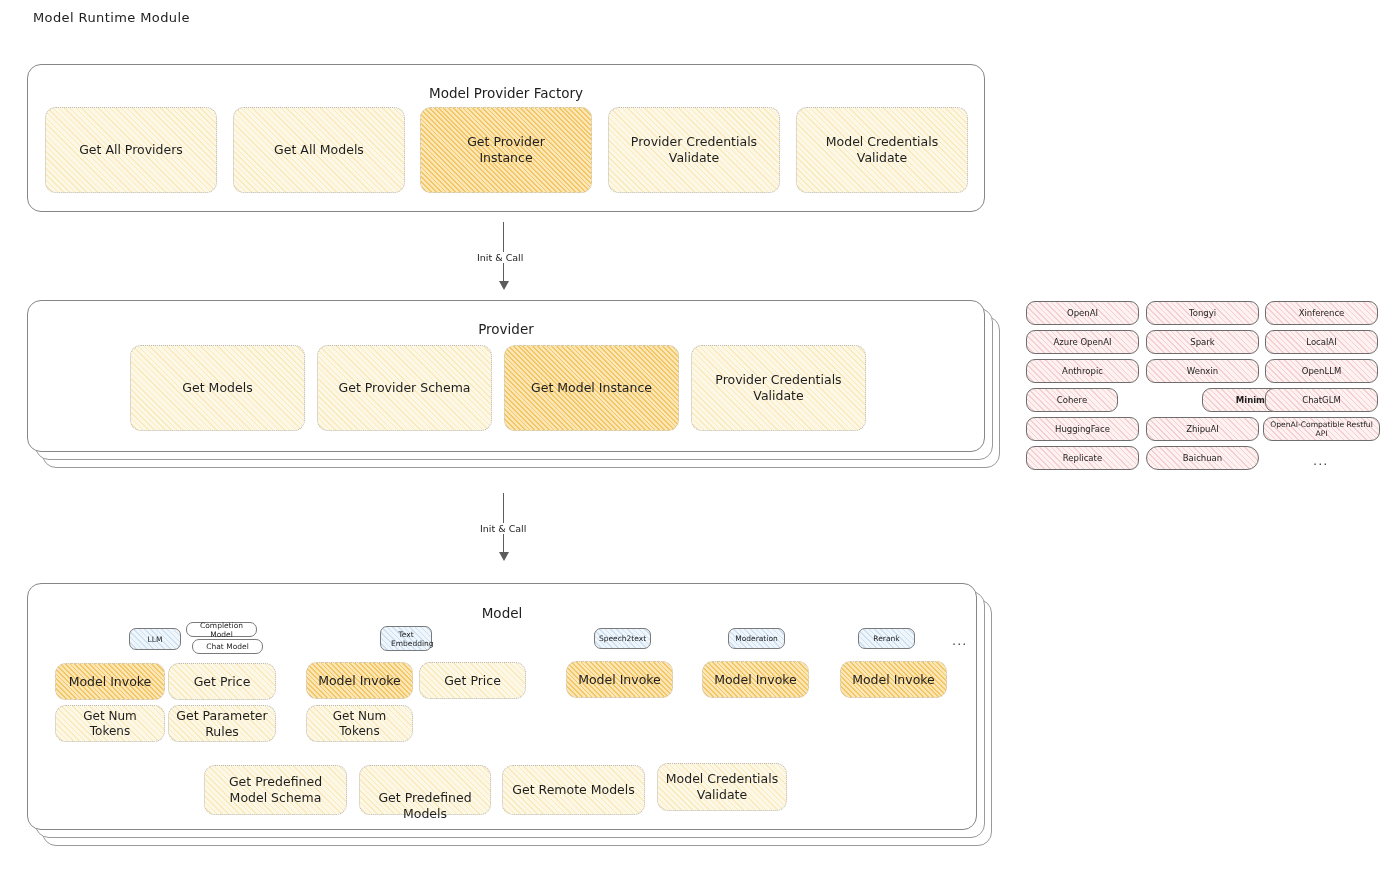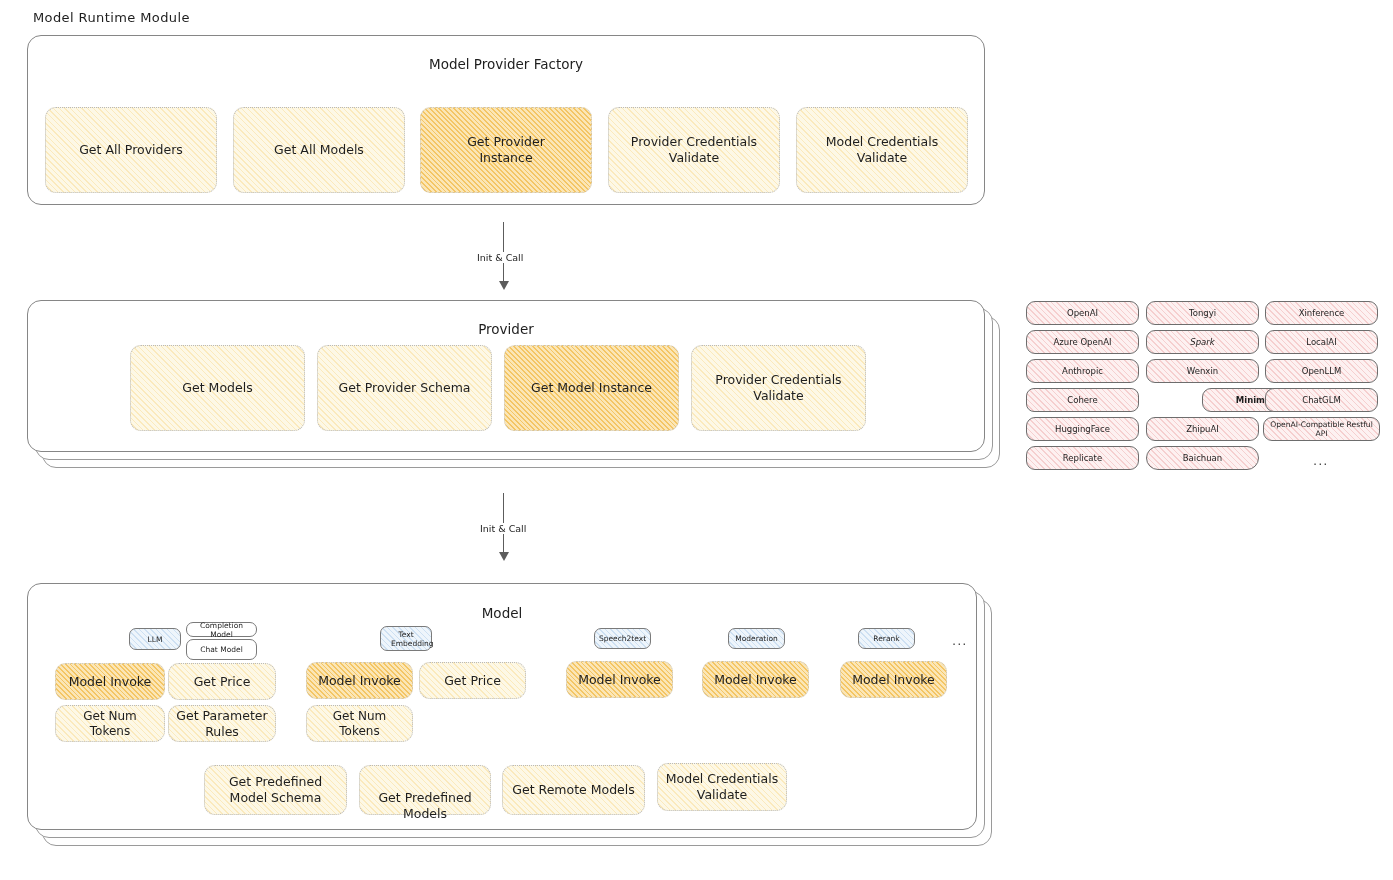--- a/index.html
+++ b/index.html
@@ -76,21 +76,21 @@
   .arrow-head{width:0;height:0;border-left:5px solid transparent;border-right:5px solid transparent;border-top:9px solid #5c5c5c;}
   .arrow-label{font-size:9.5px;color:#1e1e1e;white-space:nowrap;}
 
   .ellipsis{font-size:13px;color:#4a4a4a;letter-spacing:1px;line-height:1;}
 </style>
 </head>
 <body>
 
 <div class="abs" id="page-title">Model Runtime Module</div>
 
-<div class="abs panel" style="left:27px;top:35px;width:958px;height:170px;">
+<div class="abs panel" style="left:27px;top:64px;width:958px;height:148px;">
   <div class="panel-title" style="top:20px;">Model Provider Factory</div>
 </div>
 
 <div class="abs node hatch-light" style="left:45px;top:107px;width:172px;height:86px;">
   <span>Get All Providers</span>
 </div>
 <div class="abs node hatch-light" style="left:233px;top:107px;width:172px;height:86px;">
   <span>Get All Models</span>
 </div>
 <div class="abs node hatch-strong" style="left:420px;top:107px;width:172px;height:86px;">
@@ -128,34 +128,34 @@
 
 <div class="abs pill hatch-pink" style="left:1026px;top:301px;width:113px;height:24px;">
   <span>OpenAI</span>
   </div>
 <div class="abs pill hatch-pink" style="left:1026px;top:330px;width:113px;height:24px;">
   <span>Azure OpenAI</span>
   </div>
 <div class="abs pill hatch-pink" style="left:1026px;top:359px;width:113px;height:24px;">
   <span>Anthropic</span>
   </div>
-<div class="abs pill hatch-pink" style="left:1026px;top:388px;width:113px;height:24px;border-radius:8px;">
+<div class="abs pill hatch-pink" style="left:1026px;top:388px;width:92px;height:24px;">
   <span>Cohere</span>
   </div>
 <div class="abs pill hatch-pink" style="left:1026px;top:417px;width:113px;height:24px;">
   <span>HuggingFace</span>
   </div>
 <div class="abs pill hatch-pink" style="left:1026px;top:446px;width:113px;height:24px;">
   <span>Replicate</span>
   </div>
 
 <div class="abs pill hatch-pink" style="left:1146px;top:301px;width:113px;height:24px;">
   <span>Tongyi</span>
   </div>
-<div class="abs pill hatch-pink" style="left:1146px;top:330px;width:113px;height:24px;font-style:italic;">
+<div class="abs pill hatch-pink" style="left:1146px;top:330px;width:113px;height:24px;">
   <span>Spark</span>
   </div>
 <div class="abs pill hatch-pink" style="left:1146px;top:359px;width:113px;height:24px;">
   <span>Wenxin</span>
   </div>
 <div class="abs pill hatch-pink" style="left:1202px;top:388px;width:108px;height:24px;font-weight:bold;">
   <span>Minimax</span>
   </div>
 <div class="abs pill hatch-pink" style="left:1146px;top:417px;width:113px;height:24px;">
   <span>ZhipuAI</span>
@@ -190,21 +190,21 @@
 <div class="abs panel" style="left:27px;top:583px;width:950px;height:247px;">
   <div class="panel-title" style="top:21px;">Model</div>
 </div>
 
 <div class="abs tag hatch-blue" style="left:129px;top:628px;width:52px;height:22px;">
   <span>LLM</span>
 </div>
 <div class="abs tag tag-plain" style="left:186px;top:622px;width:71px;height:15px;text-align:center;">
   <span>Completion Model</span>
 </div>
-<div class="abs tag tag-plain" style="left:186px;top:639px;width:71px;height:21px;">
+<div class="abs tag tag-plain" style="left:192px;top:639px;width:71px;height:15px;">
   <span>Chat Model</span>
 </div>
 
 <div class="abs node hatch-strong" style="left:55px;top:663px;width:110px;height:37px;">
   <span>Model Invoke</span>
 </div>
 <div class="abs node hatch-light" style="left:168px;top:663px;width:108px;height:37px;">
   <span>Get Price</span>
 </div>
 <div class="abs node hatch-light" style="left:55px;top:705px;width:110px;height:37px;">

